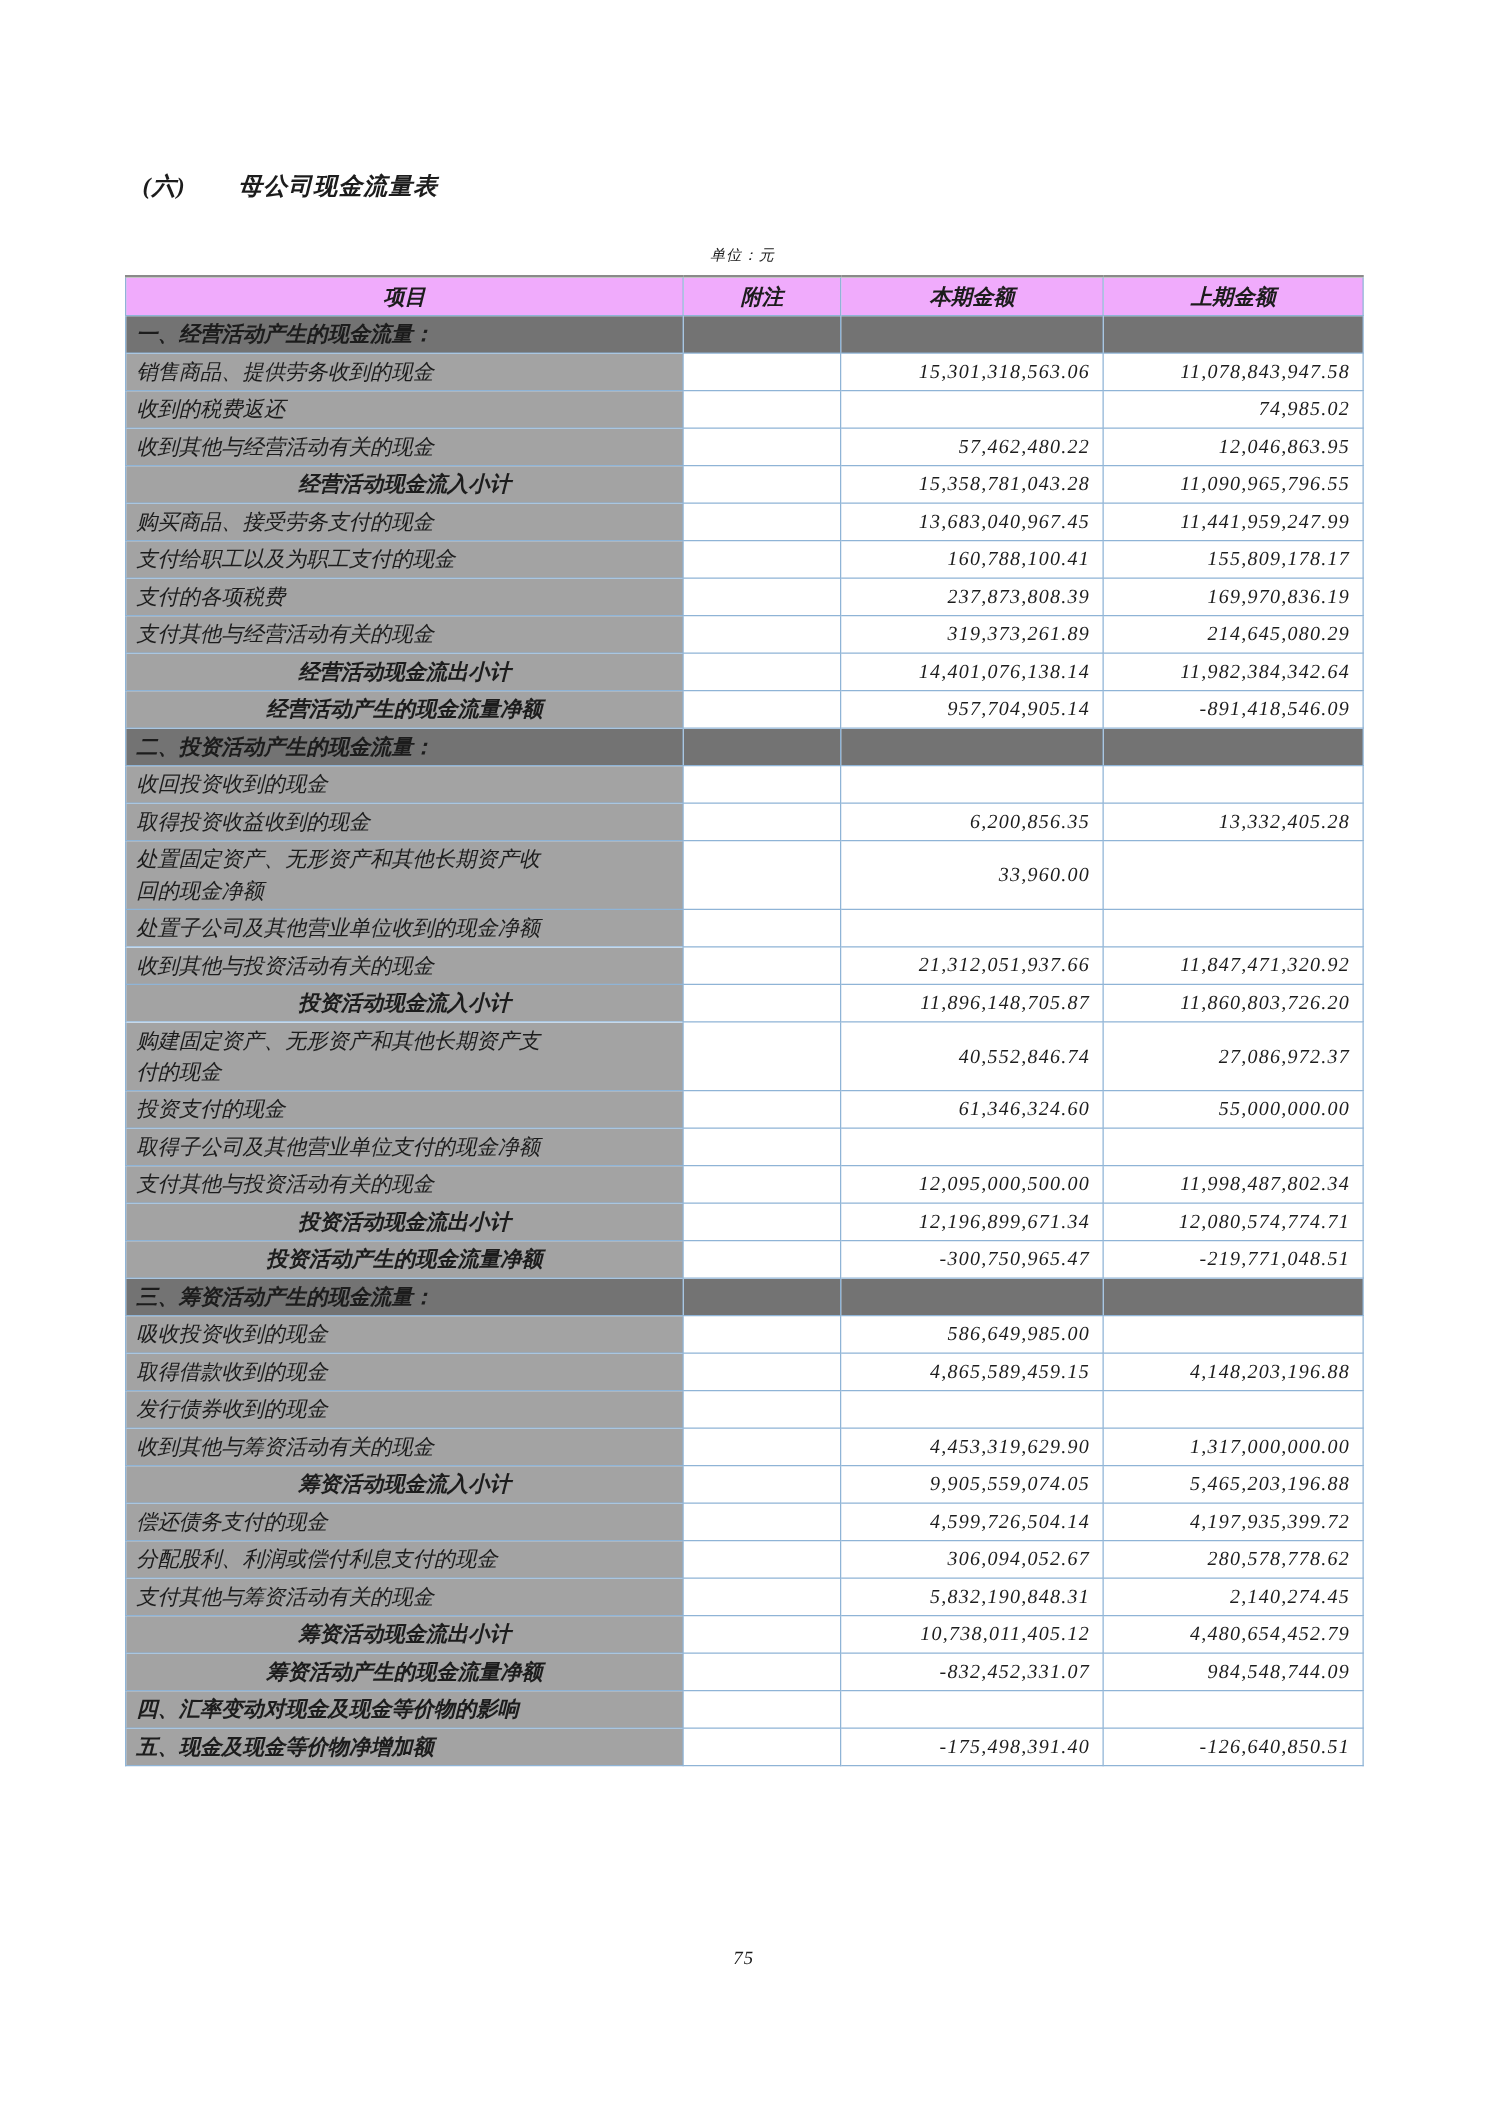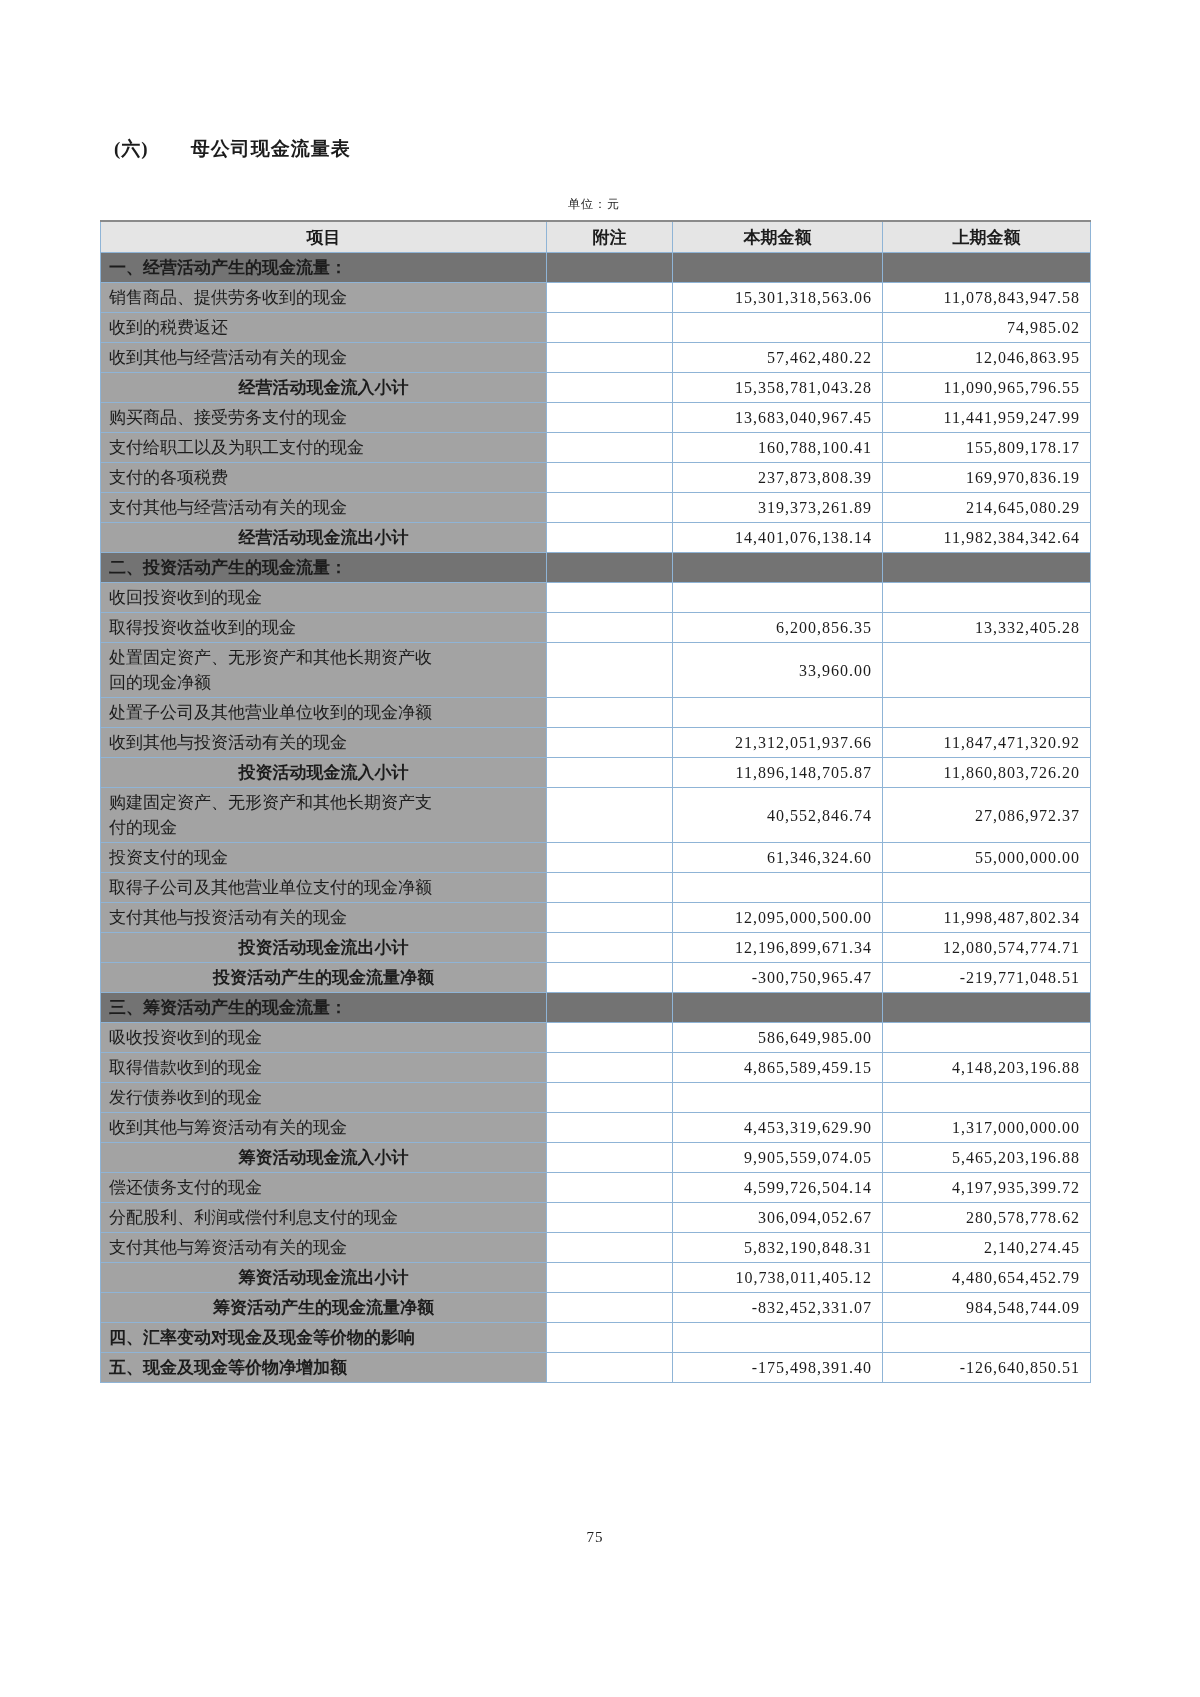--- a/index.html
+++ b/index.html
@@ -9,20 +9,21 @@
     font-family: "Liberation Serif", "DejaVu Serif", serif;
     color: #1c1c1c;
   }
   .page {
     position: relative;
     width: 1192px;
     height: 1697px;
     background: #ffffff;
     box-sizing: border-box;
     padding: 136px 0 0 100px;
+    font-style: italic;
   }
   .content {
     width: 990px;
   }
   .doc-title {
     font-size: 19px;
     font-weight: bold;
     padding-left: 14px;
     letter-spacing: 1px;
   }
@@ -50,21 +51,21 @@
   table.cashflow th,
   table.cashflow td {
     border: 1.5px solid #8fb4d6;
     padding: 2px 8px;
     line-height: 25px;
     font-size: 17px;
     vertical-align: middle;
     overflow: hidden;
   }
   table.cashflow thead th {
-    background: #e5e5e5;
+    background: #f0abfc;
     font-weight: bold;
     text-align: center;
     border-top: 2px solid #8a8a8a;
     height: 26px;
   }
   table.cashflow td.label-cell {
     background: #a3a3a3;
     text-align: left;
     white-space: pre-line;
   }
@@ -183,20 +184,26 @@
             <td class="note-cell"></td>
             <td class="amount-cell">319,373,261.89</td>
             <td class="amount-cell">214,645,080.29</td>
           </tr>
           <tr class="row-subtotal">
             <td class="label-cell">经营活动现金流出小计</td>
             <td class="note-cell"></td>
             <td class="amount-cell">14,401,076,138.14</td>
             <td class="amount-cell">11,982,384,342.64</td>
           </tr>
+          <tr class="row-subtotal">
+            <td class="label-cell">经营活动产生的现金流量净额</td>
+            <td class="note-cell"></td>
+            <td class="amount-cell">957,704,905.14</td>
+            <td class="amount-cell">-891,418,546.09</td>
+          </tr>
           <tr class="row-section">
             <td class="label-cell">二、投资活动产生的现金流量：</td>
             <td class="note-cell"></td>
             <td class="amount-cell"></td>
             <td class="amount-cell"></td>
           </tr>
           <tr class="row-item">
             <td class="label-cell">收回投资收到的现金</td>
             <td class="note-cell"></td>
             <td class="amount-cell"></td>

